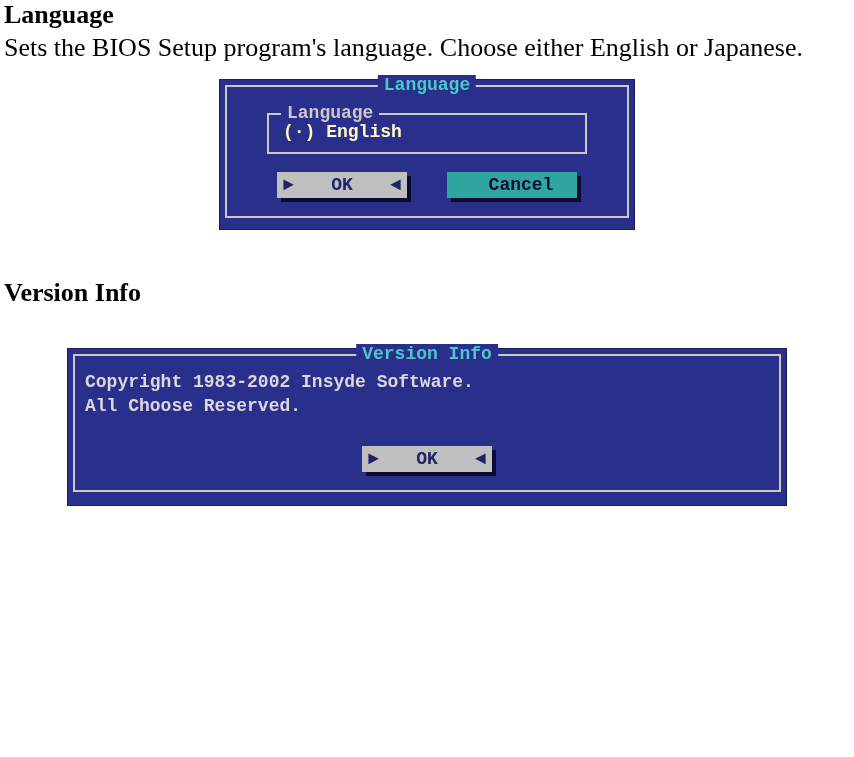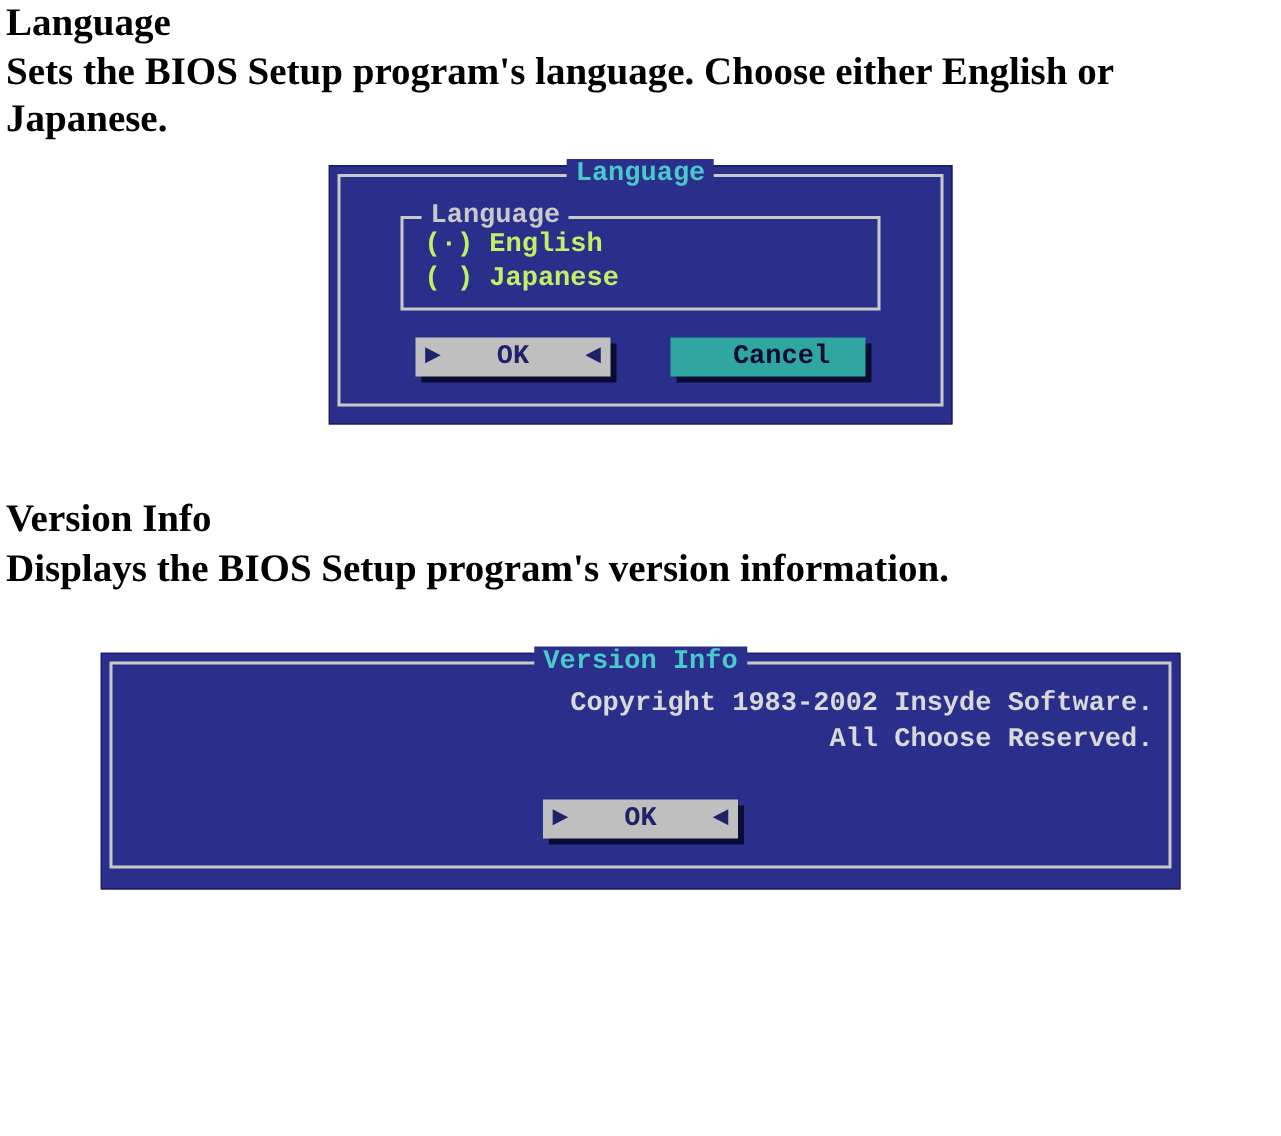--- a/index.html
+++ b/index.html
@@ -19,21 +19,20 @@
     font-size: 26px;
     margin-top: 0;
   }
   h2.section-heading.second {
     margin-top: 48px;
   }
   p.section-desc {
     font-size: 26px;
     line-height: 1.2;
     margin-top: 2px;
-    font-weight: bold;
   }
 
   
   .bios-wrap {
     display: flex;
     justify-content: center;
     margin-top: 16px;
   }
   .bios-dialog {
     background: #2b2f8c;
@@ -71,21 +70,21 @@
     position: absolute;
     top: -12px;
     left: 12px;
     transform: none;
     background: #2b2f8c;
     color: #c9c9c9;
     padding: 0 6px;
     font-size: 18px;
   }
   .radio-row {
-    color: #bef264;
+    color: #fef9c3;
     font-size: 18px;
     line-height: 1.25;
     white-space: pre;
   }
 
   .button-row {
     display: flex;
     justify-content: center;
     gap: 40px;
     margin-top: 18px;
@@ -128,21 +127,21 @@
 
   
   .dlg-version {
     width: 720px;
     padding-bottom: 8px;
   }
   .dlg-version .frame {
     padding: 14px 10px 18px 10px;
   }
   .ver-text {
-    text-align: right;
+    text-align: left;
     color: #d9d9d9;
     font-size: 18px;
     line-height: 1.35;
   }
   .ver-text .line { display: block; }
   .ver-spacer { height: 14px; }
   .dlg-version .button-row { margin-top: 14px; gap: 0; }
   .dlg-version .bios-btn { width: 130px; }
 
   .vsection-spacer { height: 24px; }
@@ -156,39 +155,37 @@
   <p class="section-desc">Sets the BIOS Setup program's language. Choose either English or Japanese.</p>
 
   <div class="bios-wrap">
     <div class="bios-dialog dlg-language">
       <div class="frame">
         <span class="legend">Language</span>
 
         <div class="inner-frame">
           <span class="legend">Language</span>
           <div class="radio-row">(·) English</div>
-          <div class="radio-row">( ) Japanese</div>
         </div>
 
         <div class="button-row">
           <div class="bios-btn">
             <span class="arrow-l">►</span>
             <span>OK</span>
             <span class="arrow-r">◄</span>
           </div>
           <div class="bios-btn cancel">
             <span>Cancel</span>
           </div>
         </div>
       </div>
     </div>
   </div>
 
   <h2 class="section-heading second">Version Info</h2>
-  <p class="section-desc">Displays the BIOS Setup program's version information.</p>
 
   <div class="vsection-spacer"></div>
 
   <div class="bios-wrap">
     <div class="bios-dialog dlg-version">
       <div class="frame">
         <span class="legend">Version Info</span>
 
         <div class="ver-text">
           <span class="line">Copyright 1983-2002 Insyde Software.</span>

